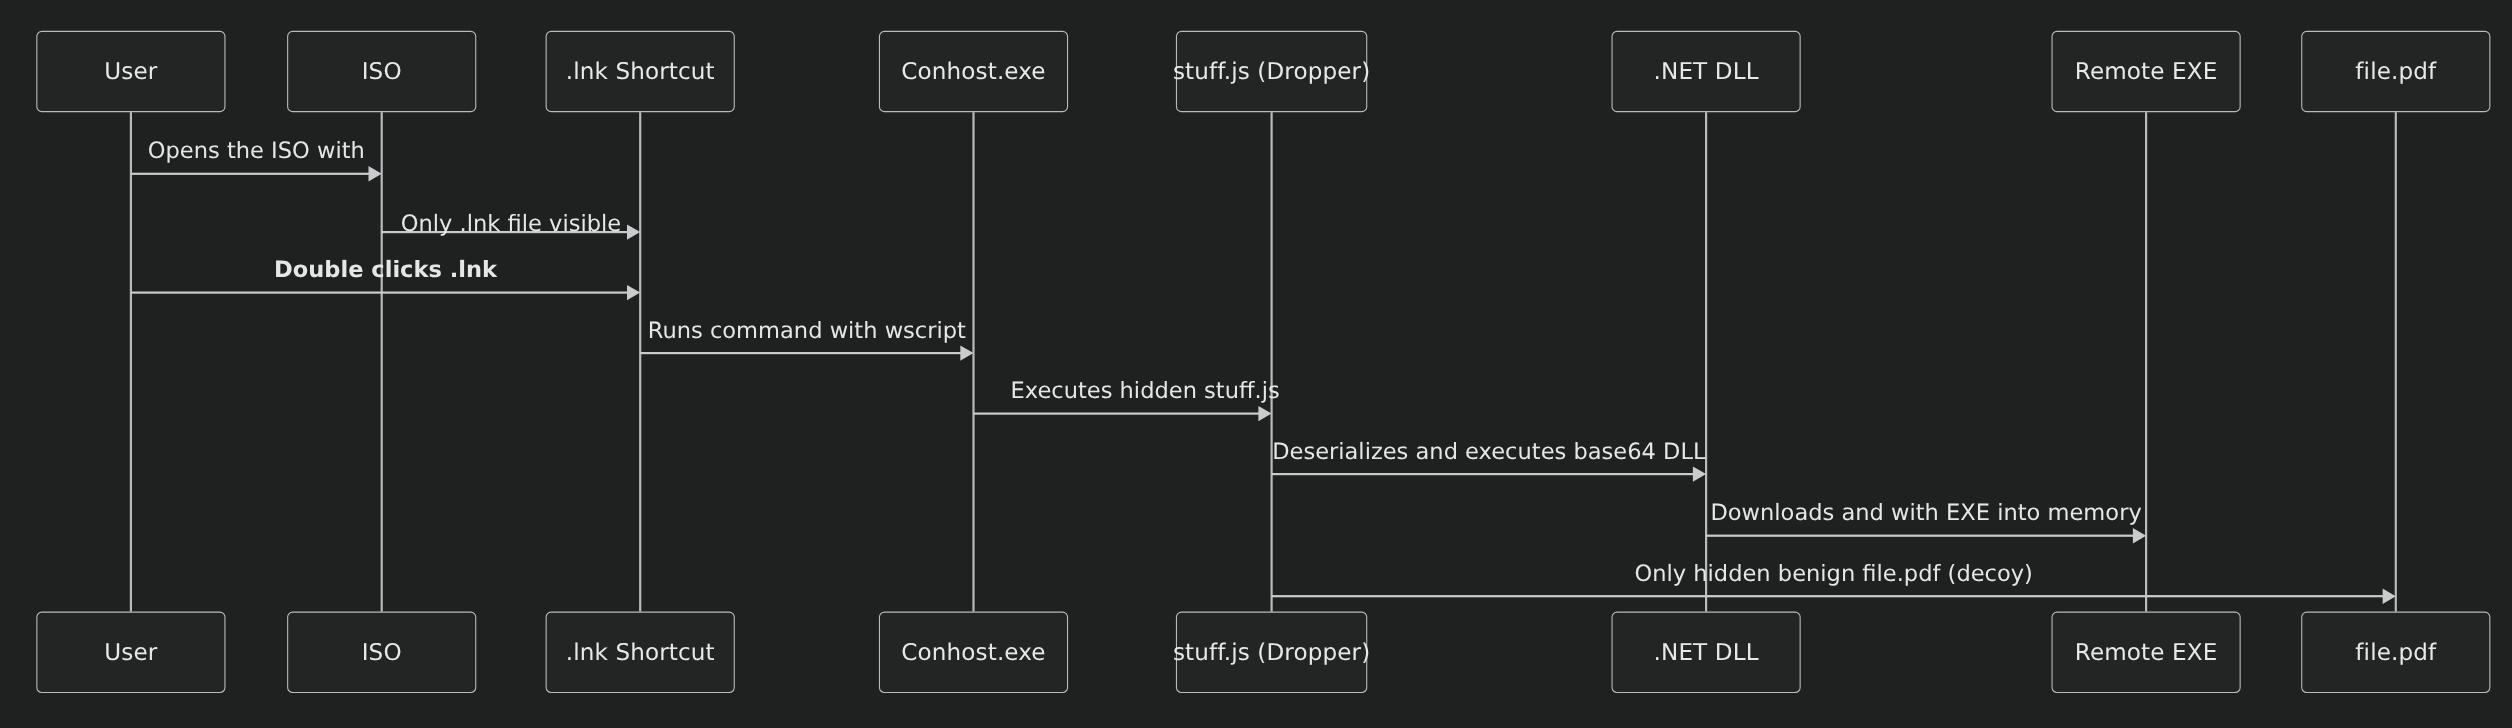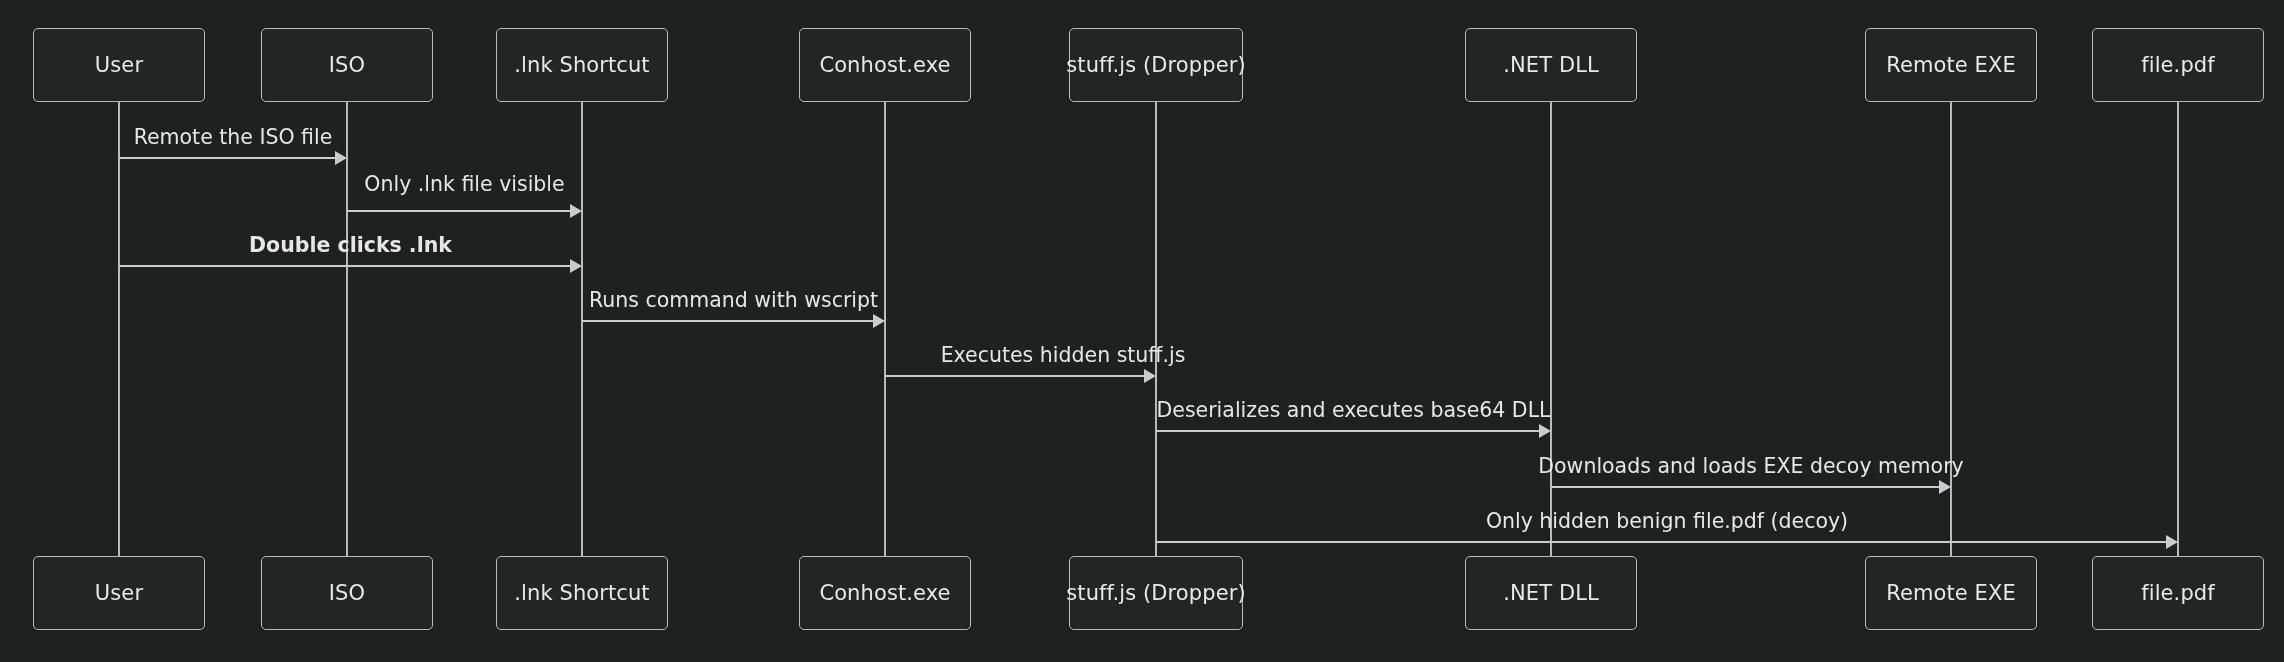--- a/index.html
+++ b/index.html
@@ -117,36 +117,36 @@
       <div class="participant-box" style="left: 1865px; top: 556px; width: 172px; height: 74px;">
         <span>Remote EXE</span>
       </div>
       <div class="participant-box" style="left: 2092px; top: 556px; width: 172px; height: 74px;">
         <span>file.pdf</span>
       </div>
     </div>
   <div id="messages">
       <div class="msg-line" style="left: 119px; top: 157.2px; width: 217px;"></div>
       <div class="msg-head" style="left: 335px; top: 151px;"></div>
-      <div class="msg-label" style="left: 233px; top: 125px;">Remote the ISO file</div>
+      <div class="msg-label" style="left: 233px; top: 125px;">Opens the ISO with</div>
       <div class="msg-line" style="left: 347px; top: 210.2px; width: 224px;"></div>
       <div class="msg-head" style="left: 570px; top: 204px;"></div>
-      <div class="msg-label" style="left: 464.5px; top: 172px;">Only .lnk file visible</div>
+      <div class="msg-label" style="left: 464.5px; top: 191px;">Only .lnk file visible</div>
       <div class="msg-line" style="left: 119px; top: 265.2px; width: 452px;"></div>
       <div class="msg-head" style="left: 570px; top: 259px;"></div>
       <div class="msg-label" style="left: 350.5px; top: 233px; font-weight: bold;">Double clicks .lnk</div>
       <div class="msg-line" style="left: 582px; top: 320.2px; width: 292px;"></div>
       <div class="msg-head" style="left: 873px; top: 314px;"></div>
       <div class="msg-label" style="left: 733.5px; top: 288px;">Runs command with wscript</div>
       <div class="msg-line" style="left: 885px; top: 375.2px; width: 260px;"></div>
       <div class="msg-head" style="left: 1144px; top: 369px;"></div>
-      <div class="msg-label" style="left: 1063px; top: 343px;">Executes hidden stuff.js</div>
+      <div class="msg-label" style="left: 1041px; top: 343px;">Executes hidden stuff.js</div>
       <div class="msg-line" style="left: 1156px; top: 430.2px; width: 384px;"></div>
       <div class="msg-head" style="left: 1539px; top: 424px;"></div>
       <div class="msg-label" style="left: 1353.5px; top: 398px; text-align: center;">Deserializes and executes base64 DLL</div>
       <div class="msg-line" style="left: 1551px; top: 486.2px; width: 389px;"></div>
       <div class="msg-head" style="left: 1939px; top: 480px;"></div>
-      <div class="msg-label" style="left: 1751px; top: 454px;">Downloads and loads EXE decoy memory</div>
+      <div class="msg-label" style="left: 1751px; top: 454px;">Downloads and with EXE into memory</div>
       <div class="msg-line" style="left: 1156px; top: 541.2px; width: 1011px;"></div>
       <div class="msg-head" style="left: 2166px; top: 535px;"></div>
       <div class="msg-label" style="left: 1667px; top: 509px;">Only hidden benign file.pdf (decoy)</div>
     </div>
 </div>
 
 </body></html>

